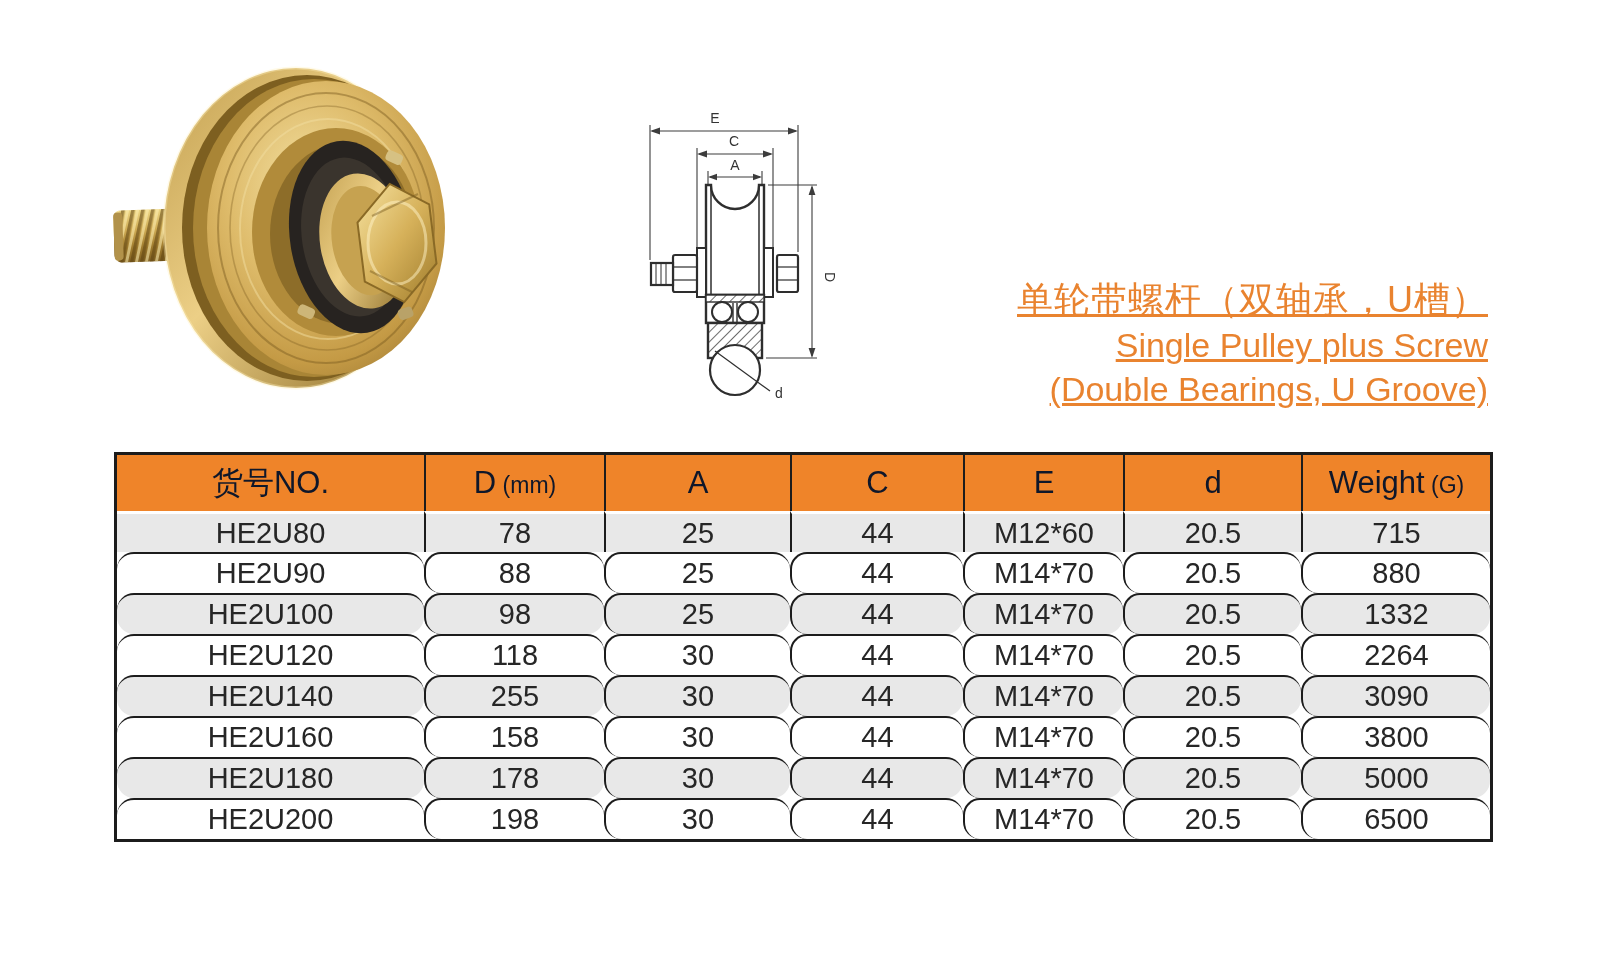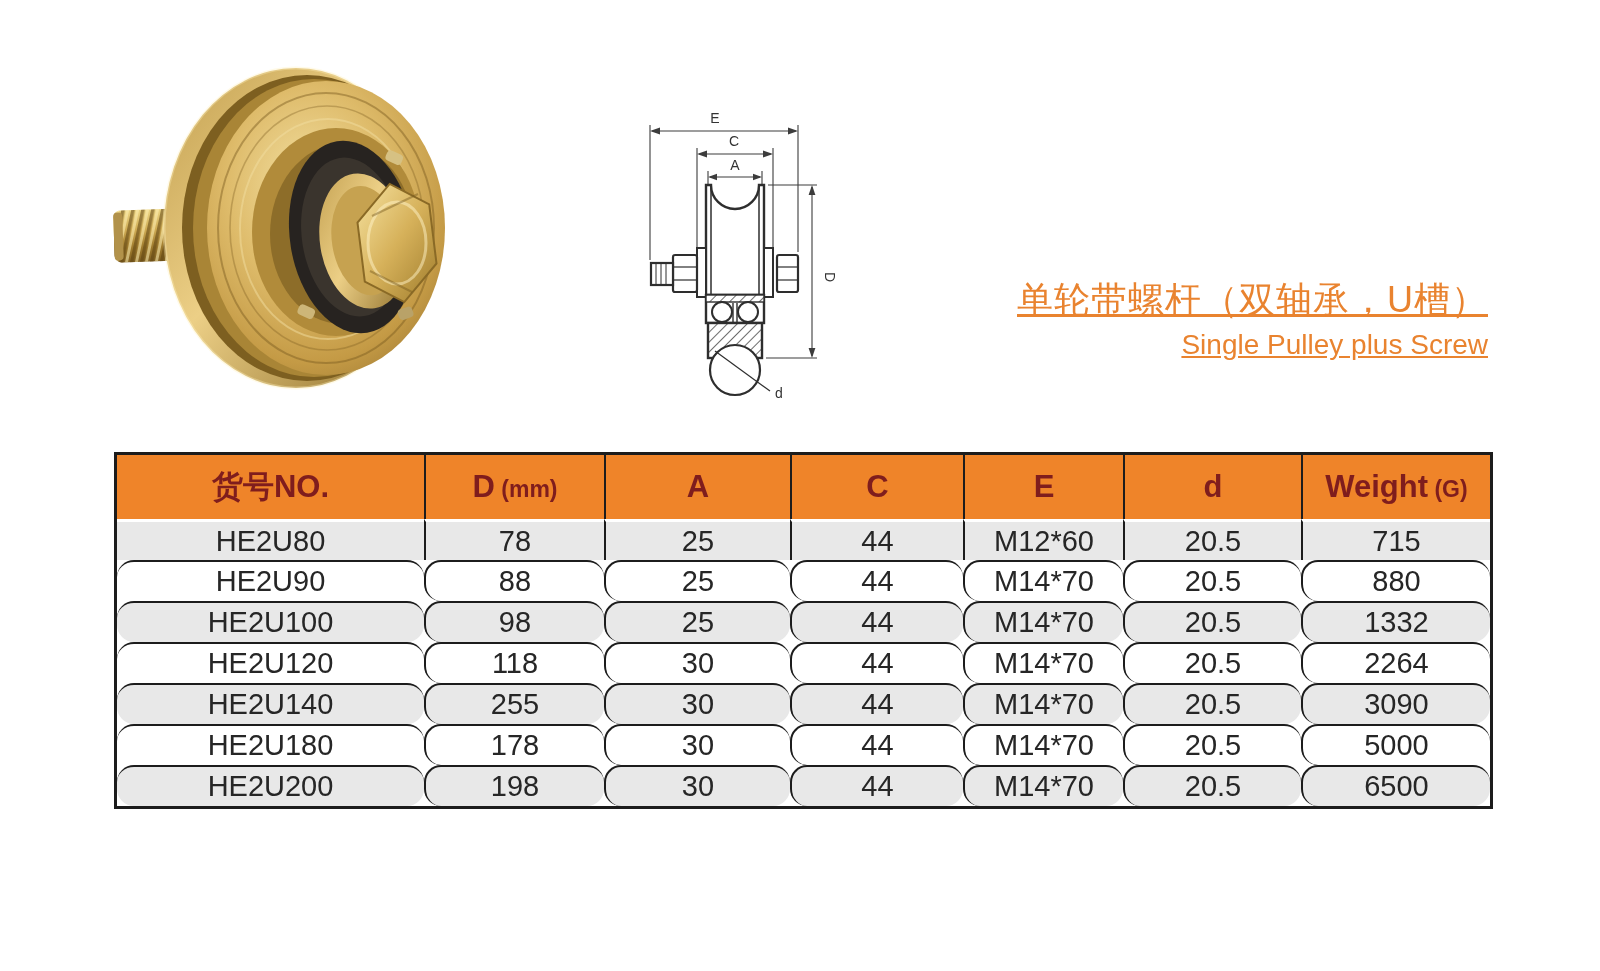--- a/index.html
+++ b/index.html
@@ -9,29 +9,29 @@
 
   
   .photo-wrap { position: absolute; left: 100px; top: 56px; width: 400px; height: 348px; }
 
   
   .diagram-wrap { position: absolute; left: 612px; top: 92px; width: 240px; height: 330px; }
 
   
   .title-block { position: absolute; right: 112px; top: 276px; text-align: right; color: var(--title-orange); text-decoration: underline; }
   .t-zh { font-size: 36px; line-height: 47px; font-weight: 500; letter-spacing: 1px; }
-  .t-en { font-size: 28px; line-height: 44px; font-weight: 400; }
+  .t-en { font-size: 34px; line-height: 44px; font-weight: 400; }
 
   
   table.spec { position: absolute; left: 114px; top: 452px; width: 1373px;
     table-layout: fixed; border-collapse: separate; border-spacing: 0;
     border: 3px solid var(--border-col); }
   table.spec th, table.spec td { text-align: center; vertical-align: middle; overflow: hidden; }
-  table.spec th { background: var(--header-orange); color: #7f1d1d; height: 64px;
-    font-weight: 700; font-size: 31px; }
+  table.spec th { background: var(--header-orange); color: #0f172a; height: 56px;
+    font-weight: 400; font-size: 31px; }
   table.spec th .unit { font-size: 23px; }
   table.spec td { height: 41px; font-size: 29px; color: #262626; background: #ffffff; text-align: center; }
   table.spec th:not(:first-child), table.spec td:not(:first-child) {
     border-left: 2px solid var(--border-col); }
   table.spec tbody tr:first-child td { border-top: 3px solid #ffffff; }
   table.spec tbody tr + tr td { border-top: 2px solid var(--border-col); border-radius: 17px; }
   table.spec tbody tr:nth-child(odd) td { background: var(--row-alt); }
 </style>
 </head>
 <body>
@@ -184,20 +184,21 @@
         <text x="123" y="78" text-anchor="middle">A</text>
         <text x="213" y="185" text-anchor="middle" transform="rotate(90 213 185)">D</text>
         <text x="163" y="306">d</text>
       </g>
     </svg>
   </div>
 
   <div class="title-block">
     <div class="t-zh">单轮带螺杆（双轴承，U槽）</div>
     <div class="t-en">Single Pulley plus Screw</div>
+    <div class="t-en">(Double Bearings, U Groove)</div>
   </div>
 
   <table class="spec">
     <colgroup>
       <col style="width:307px">
         <col style="width:180px">
         <col style="width:186px">
       <col style="width:173px">
         <col style="width:160px">
         <col style="width:178px">
@@ -254,20 +255,29 @@
         <tr>
           <td>HE2U140</td>
           <td>255</td>
           <td>30</td>
           <td>44</td>
           <td>M14*70</td>
           <td>20.5</td>
           <td>3090</td>
         </tr>
         <tr>
+          <td>HE2U160</td>
+          <td>158</td>
+          <td>30</td>
+          <td>44</td>
+          <td>M14*70</td>
+          <td>20.5</td>
+          <td>3800</td>
+        </tr>
+        <tr>
           <td>HE2U180</td>
           <td>178</td>
           <td>30</td>
           <td>44</td>
           <td>M14*70</td>
           <td>20.5</td>
           <td>5000</td>
         </tr>
         <tr>
           <td>HE2U200</td>

